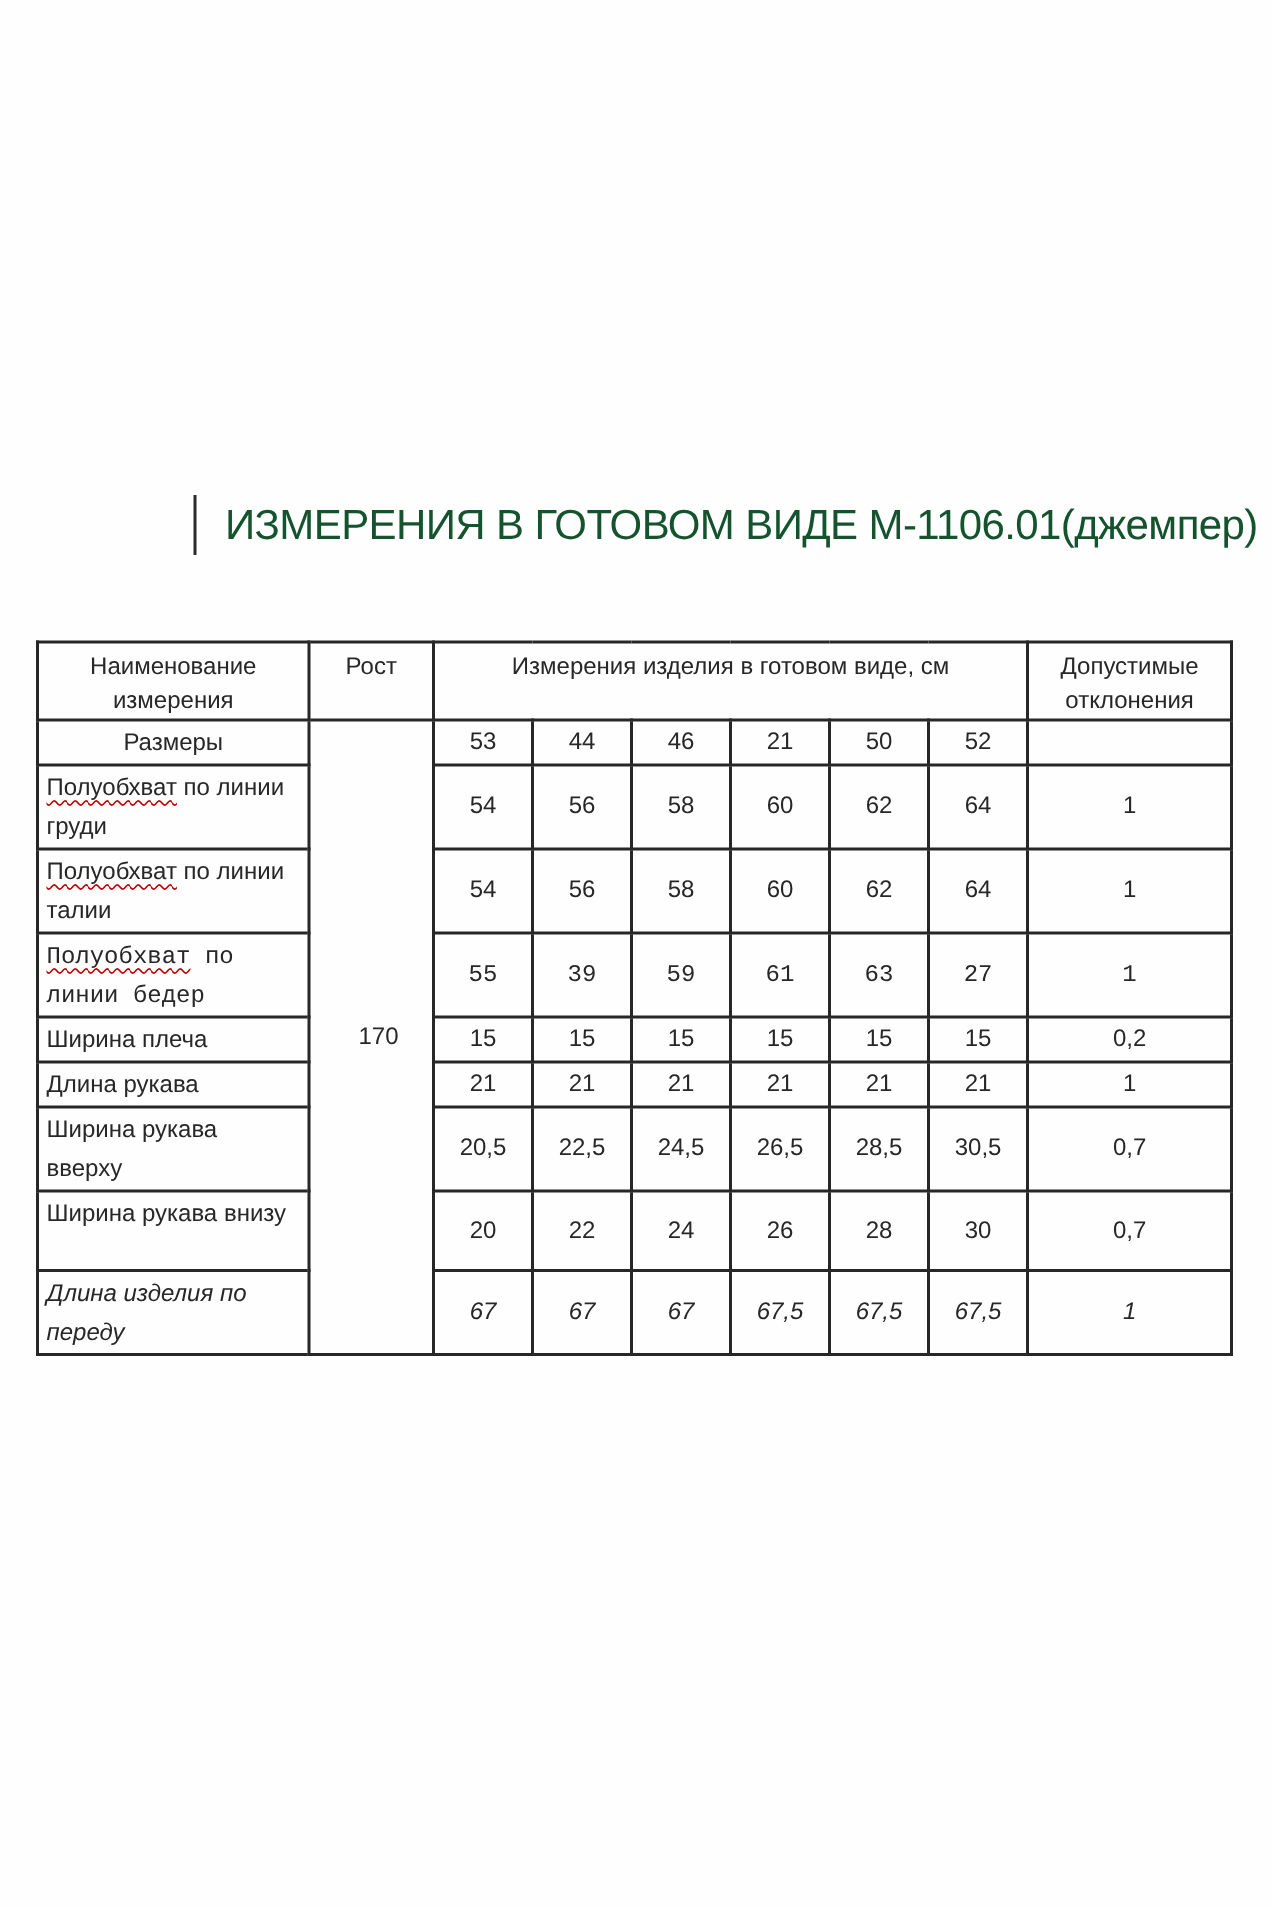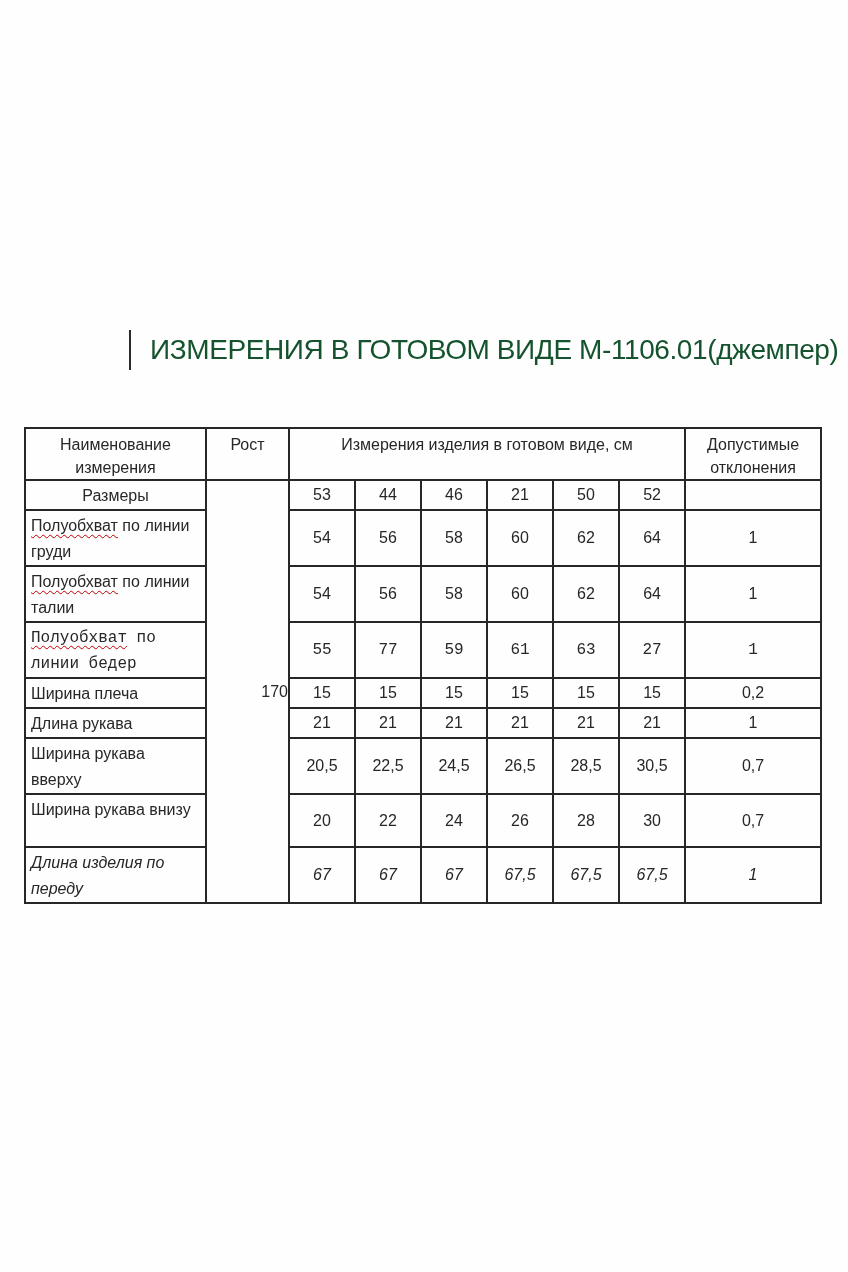--- a/index.html
+++ b/index.html
@@ -33,21 +33,21 @@
   .size-table th{
     vertical-align:top;text-align:center;
     padding-top:4px;line-height:23px;font-weight:400;
   }
   td.label{
     vertical-align:top;text-align:left;
     padding:2px 9px 0 5px;line-height:26px;margin-left:20px;
   }
   td.label.center{text-align:center;padding-left:0;padding-right:0;}
   td.val,td.dev{text-align:center;vertical-align:middle;}
-  td.rost-cell{text-align:right;vertical-align:middle;}
+  td.rost-cell{text-align:left;vertical-align:middle;padding-left:32px;}
 
   
   tbody tr:nth-child(1){height:28px;}
   tbody tr:nth-child(2){height:53px;}
   tbody tr:nth-child(3){height:55px;}
   tbody tr:nth-child(4){height:55px;font-family:Liberation Mono, monospace;}
   tbody tr:nth-child(5){height:28px;}
   tbody tr:nth-child(6){height:27px;}
   tbody tr:nth-child(7){height:55px;border-radius:13px;}
   tbody tr:nth-child(8){height:53px;border-radius:24px;}
@@ -121,21 +121,21 @@
           <td class="val">56</td>
           <td class="val">58</td>
           <td class="val">60</td>
           <td class="val">62</td>
           <td class="val">64</td>
           <td class="dev">1</td>
         </tr>
         <tr>
           <td class="label"><span class="sq">Полуобхват</span> по линии бедер</td>
           <td class="val">55</td>
-          <td class="val">77</td>
+          <td class="val">39</td>
           <td class="val">59</td>
           <td class="val">61</td>
           <td class="val">63</td>
           <td class="val">27</td>
           <td class="dev">1</td>
         </tr>
         <tr>
           <td class="label">Ширина плеча</td>
           <td class="val">15</td>
           <td class="val">15</td>

